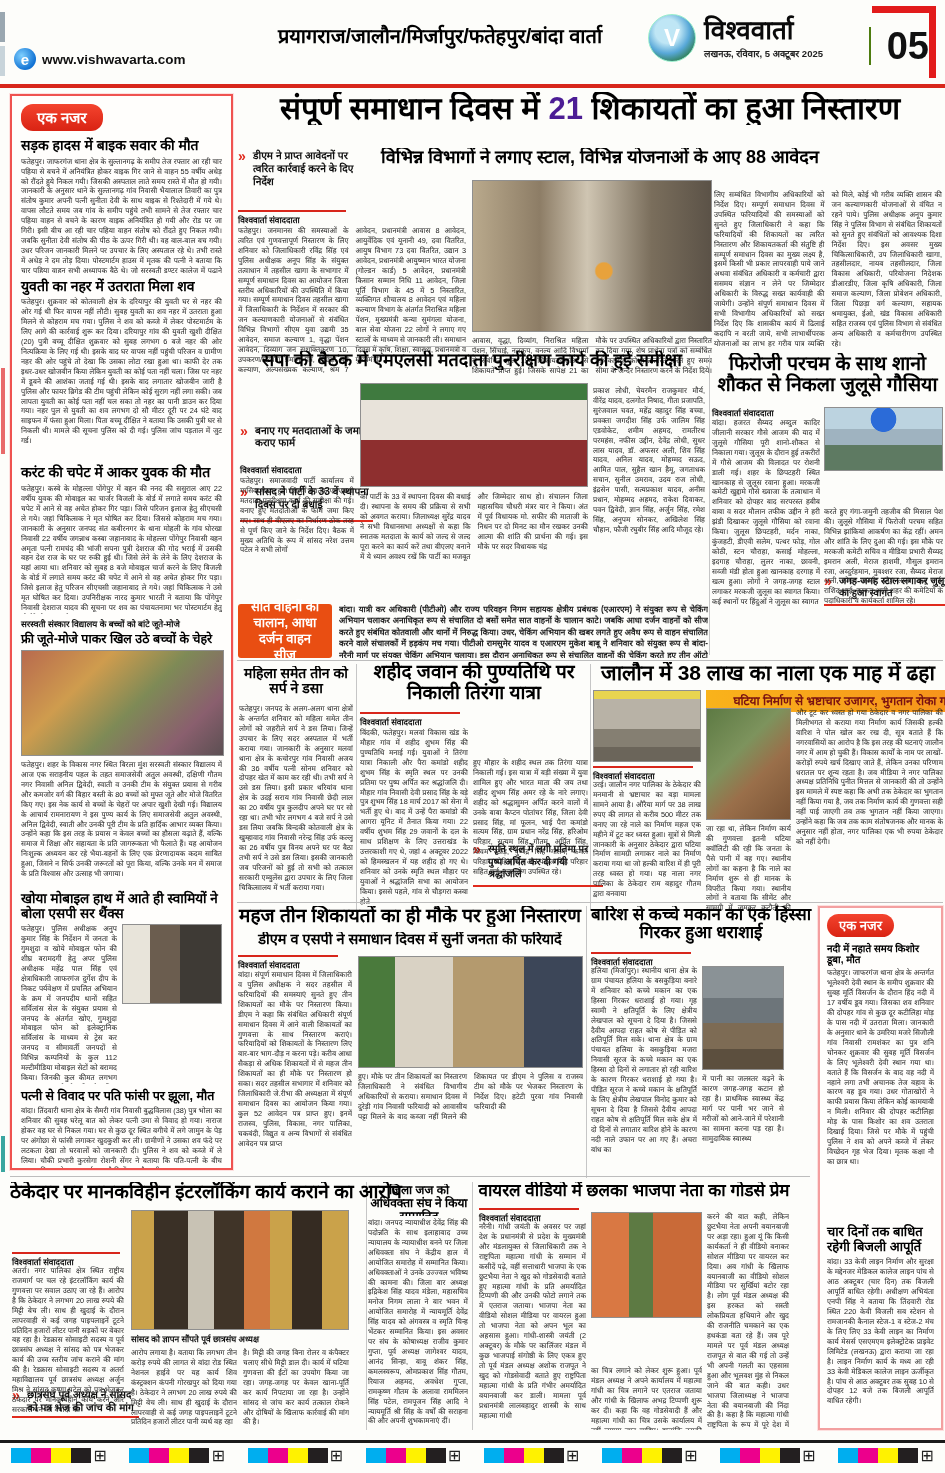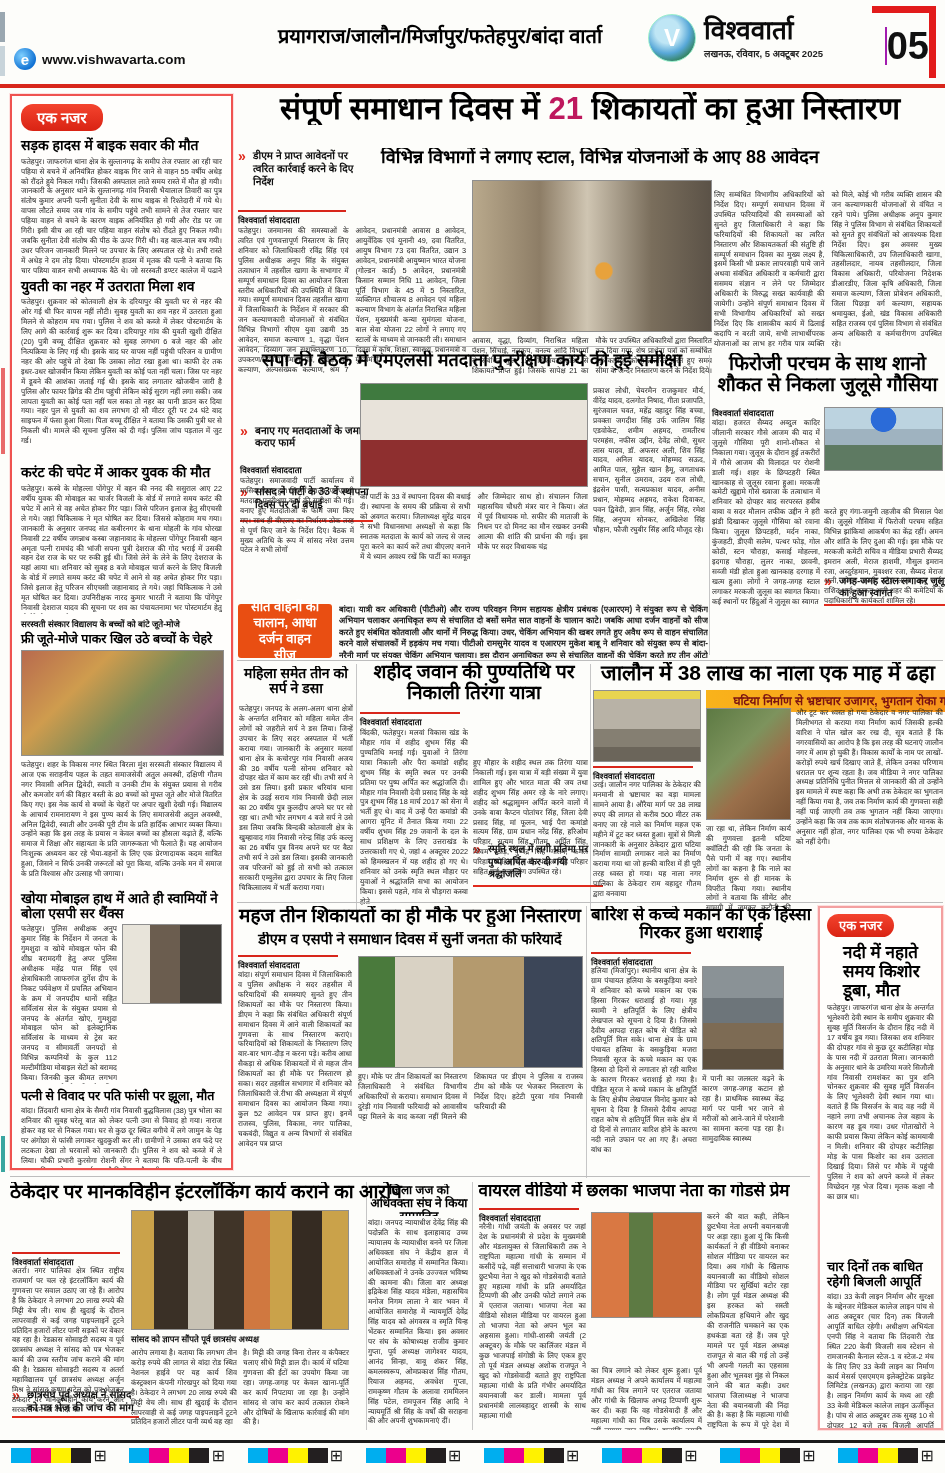--- a/index.html
+++ b/index.html
@@ -51,21 +51,21 @@
     </div>
     <div class="abs ctr" style="left:215px;top:22px;width:450px;font-weight:bold;font-size:20px;color:#000;white-space:nowrap;overflow:hidden;">प्रयागराज/जालौन/मिर्जापुर/फतेहपुर/बांदा वार्ता</div>
     <div class="abs" style="left:648px;top:14px;display:flex;align-items:center;gap:8px;">
       <span class="globe" style="width:46px;height:46px;background:radial-gradient(circle at 40% 35%,#bfe6f5 0 30%,#58a8d8 55%,#2e7d4f 80%);border:1px solid #9ec;font-size:24px;color:#fff;">V</span>
       <span style="display:inline-block;">
         <span style="display:block;font-weight:bold;font-size:26px;color:#0a0a0a;line-height:1;">विश्ववार्ता</span>
         <span style="display:block;font-weight:bold;font-size:9.5px;color:#222;margin-top:4px;">लखनऊ,  रविवार, 5 अक्टूबर 2025</span>
       </span>
     </div>
     <div class="abs" style="left:872px;top:6px;width:64px;height:72px;border-top:7px solid #e21b1b;border-right:7px solid #e21b1b;box-sizing:border-box;display:flex;align-items:center;justify-content:flex-end;">
-      <span style="font-weight:bold;font-size:38px;border-left:2px solid #a21caf;padding-left:0;line-height:1;">05</span>
+      <span style="font-weight:bold;font-size:38px;border-left:2px solid #4d7c0f;padding-left:16px;line-height:1;">05</span>
     </div>
     <div class="abs" style="left:0;top:84px;width:945px;height:4px;background:#d8261b;"></div>
   </div>
 
   <div class="abs njr-box" style="left:10px;top:94px;width:223px;height:1076px;">
     <span class="njr-badge">एक नजर</span>
     <div class="ih" style="font-size:14px;margin-top:7px;">सड़क हादस में बाइक सवार की मौत</div>
     <div class="bt" style="margin-top:3px;height:116px;">फतेहपुर। जाफरगंज थाना क्षेत्र के सुल्तानगढ़ के समीप तेज रफ्तार आ रही चार पहिया से बचने में अनियंत्रित होकर बाइक गिर जाने से वाहन 55 वर्षीय अधेड़ को रौंदते हुये निकल गयी। जिसकी अस्पताल लाते समय रास्ते में मौत हो गयी। जानकारी के अनुसार थाने के सुल्तानगढ़ गांव निवासी भैयालाल तिवारी का पुत्र संतोष कुमार अपनी पत्नी सुनीता देवी के साथ बाइक से रिश्तेदारी में गये थे। वापस लौटते समय जब गांव के समीप पहुंचे तभी सामने से तेज रफ्तार चार पहिया वाहन से बचने के कारण बाइक अनियंत्रित हो गयी और रोड पर जा गिरी। इसी बीच आ रही चार पहिया वाहन संतोष को रौंदते हुए निकल गयी। जबकि सुनीता देवी संतोष की पीठ के ऊपर गिरी थी। वह बाल-बाल बच गयी। उधर परिजन जानकारी मिलने पर उपचार के लिए अस्पताल रहे थे। तभी रास्ते में अधेड़ ने दम तोड़ दिया। पोस्टमार्टम हाउस में मृतक की पत्नी ने बताया कि चार पहिया वाहन सभी अध्यापक बैठे थे। जो सरस्वती इण्टर कालेज में पढ़ाने है।</div>
     <div class="ih" style="font-size:14px;margin-top:6px;">युवती का नहर में उतराता मिला शव</div>
     <div class="bt" style="margin-top:3px;height:146px;">फतेहपुर। शुक्रवार को कोतवाली क्षेत्र के दरियापुर की युवती घर से नहर की ओर गई थी फिर वापस नहीं लौटी। सुबह युवती का शव नहर में उतराता हुआ मिलने से कोहराम मच गया। पुलिस ने शव को कब्जे में लेकर पोस्टमार्टम के लिए आगे की कार्रवाई शुरू कर दिया। दरियापुर गांव की युवती खुशी दीक्षित (20) पुत्री बच्चू दीक्षित शुक्रवार को सुबह लगभग 6 बजे नहर की ओर नित्यक्रिया के लिए गई थी। इसके बाद घर वापस नहीं पहुंची परिजन व ग्रामीण नहर की ओर पहुंचे तो देखा कि उसका लोटा रखा हुआ था। काफी देर तक इधर-उधर खोजबीन किया लेकिन युवती का कोई पता नहीं चला। जिस पर नहर में डूबने की आशंका जताई गई थी। इसके बाद लगातार खोजबीन जारी है पुलिस और फायर ब्रिगेड की टीम पहुंची लेकिन कोई सुराग नहीं लगा सकी। जब लापता युवती का कोई पता नहीं चल सका तो नहर का पानी डाउन कर दिया गया। नहर पुल से युवती का शव लगभग दो सौ मीटर दूरी पर 24 घंटे बाद साइफन में फंसा हुआ मिला। पिता बच्चू दीक्षित ने बताया कि उसकी पुत्री घर से निकली थी। मामले की सूचना पुलिस को दी गई। पुलिस जांच पड़ताल में जुट गई।</div>
@@ -78,21 +78,21 @@
     <div class="ih" style="font-size:13.5px;margin-top:5px;">खोया मोबाइल हाथ में आते ही स्वामियों ने बोला एसपी सर थैंक्स</div>
     <div style="margin-top:3px;overflow:hidden;">
       <div class="photo" style="float:right;width:100px;height:80px;margin:0 0 3px 5px;background:linear-gradient(90deg,#e8e4da 0 28%,#6b5d4f 28% 58%,#3e3a35 58% 100%);"></div>
       <div class="bt" style="height:160px;">फतेहपुर। पुलिस अधीक्षक अनुप कुमार सिंह के निर्देशन में जनता के गुमशुदा व खोये मोबाइल फोन की शीघ्र बरामदगी हेतु अपर पुलिस अधीक्षक महेंद्र पाल सिंह एवं क्षेत्राधिकारी जाफरगंज दुर्गेश दीप के निकट पर्यवेक्षण में प्रचलित अभियान के क्रम में जनपदीय थानों सहित सर्विलांस सेल के संयुक्त प्रयास से जनपद के अंतर्गत खोए, गुमशुदा मोबाइल फोन को इलेक्ट्रानिक सर्विलांस के माध्यम से ट्रेस कर जनपद व सीमावर्ती जनपदों से विभिन्न कम्पनियों के कुल 112 मल्टीमीडिया मोबाइल सेटों को बरामद किया। जिनकी कुल कीमत लगभग 31 लाख रुपये है। रिजर्व पुलिस लाइन के सम्मेलन कक्ष में एसपी अनुप कुमार सिंह ने बरामद शुदा मोबाइल सेटों को उनके वास्तविक स्वामियों को सुपुर्द किया। खोया मोबाइल हाथ में आते ही स्वामियों के मुंह से निकला एसपी सर थैंक्स। पुलिस के अनुसार बरामद 112 मल्टीमीडिया मोबाइल सेट कीमत लगभग 31 लाख रुपये है। मोबाइल सेट बरामद करने वाली टीम में समस्त थाना प्रभारी, थानाध्यक्ष नगर टीम, सर्विलांस सेल प्रभारी निरीक्षक बाबा सिंह पटेल मय टीम शामिल रहे।</div>
     </div>
     <div class="ih" style="font-size:12.5px;margin-top:5px;">पत्नी से विवाद पर पति फांसी पर झूला, मौत</div>
     <div class="bt" style="margin-top:3px;height:84px;">बांदा। तिंदवारी थाना क्षेत्र के सैमरी गांव निवासी बुद्धविलास (38) पुत्र भोला का शनिवार की सुबह घरेलू बात को लेकर पत्नी उमा से विवाद हो गया। नाराज होकर वह घर से निकल गया। घर से कुछ दूर स्थित बगीचे में लगे जामुन के पेड़ पर अंगोछा से फांसी लगाकर खुदकुशी कर ली। ग्रामीणों ने उसका शव फंदे पर लटकता देखा तो घरवालों को जानकारी दी। पुलिस ने शव को कब्जे में ले लिया। चौकी प्रभारी कुरसेगा रोशनी सेंगर ने बताया कि पति-पत्नी के बीच अक्सर विवाद होता था। कई बार चौकी में समझौता भी कराया गया।</div>
   </div>
 
   <div class="abs hl ctr nowrap" style="left:237px;top:92px;width:706px;font-size:31px;">
-    <span>संपूर्ण समाधान दिवस में </span><span style="color:#be185d;">21</span><span> शिकायतों का हुआ निस्तारण</span>
+    <span>संपूर्ण समाधान दिवस में </span><span style="color:#4c1d95;">21</span><span> शिकायतों का हुआ निस्तारण</span>
   </div>
   <div class="abs hl ctr nowrap" style="left:340px;top:148px;width:520px;font-size:18px;">विभिन्न विभागों ने लगाए स्टाल, विभिन्न योजनाओं के आए 88 आवेदन</div>
   <div class="abs kick" style="left:238px;top:150px;width:118px;">डीएम ने प्राप्त आवेदनों पर त्वरित कार्रवाई करने के दिए निर्देश</div>
   <div class="abs byline" style="left:238px;top:210px;width:108px;">विश्ववार्ता संवाददाता</div>
   <div class="abs bt c2" style="left:238px;top:226px;width:228px;height:156px;">फतेहपुर। जनमानस की समस्याओं के त्वरित एवं गुणवत्तापूर्ण निस्तारण के लिए शनिवार को जिलाधिकारी रविंद्र सिंह एवं पुलिस अधीक्षक अनूप सिंह के संयुक्त तत्वाधान में तहसील खागा के सभागार में सम्पूर्ण समाधान दिवस का आयोजन जिला स्तरीय अधिकारियों की उपस्थिति में किया गया। सम्पूर्ण समाधान दिवस तहसील खागा में जिलाधिकारी के निर्देशन में सरकार की जन कल्याणकारी योजनाओं से संबंधित विभिन्न विभागों सीएम युवा उद्यमी 35 आवेदन, समाज कल्याण 1, वृद्धा पेंशन आवेदन, दिव्यांग जन सशक्तिकरण 10, उपकरण/दिव्यांग प्रमाण पत्र, पिछड़ा वर्ग कल्याण, अल्पसंख्यक कल्याण, श्रम 7 आवेदन, प्रधानमंत्री आवास 8 आवेदन, आयुर्वेदिक एवं यूनानी 49, दवा वितरित, आयुष विभाग 73 दवा वितरित, उद्यान 3 आवेदन, प्रधानमंत्री आयुष्मान भारत योजना (गोल्डन कार्ड) 5 आवेदन, प्रधानमंत्री किसान सम्मान निधि 11 आवेदन, जिला पूर्ति विभाग के 45 में 5 निस्तारित, व्यक्तिगत शौचालय 8 आवेदन एवं महिला कल्याण विभाग के अंतर्गत निराश्रित महिला पेंशन, मुख्यमंत्री कन्या सुमंगला योजना, बाल सेवा योजना 22 लोगों ने लगाए गए स्टालों के माध्यम से जानकारी ली। समाधान दिवस में कृषि, शिक्षा, स्वास्थ्य, प्रधानमंत्री व मुख्यमंत्री</div>
   <div class="abs photo" style="left:472px;top:180px;width:240px;height:152px;background:radial-gradient(circle at 55% 60%,#e8a23c 0 5%,rgba(0,0,0,0) 6%),linear-gradient(90deg,#b9a98c 0%,#8d7d66 28%,#cfc5b2 48%,#7a6e5c 75%,#5b5247 100%);"></div>
   <div class="abs bt c2" style="left:472px;top:336px;width:240px;height:46px;">आवास, वृद्धा, दिव्यांग, निराश्रित महिला पेंशन, सिंचाई, नलकूप, वनल्य आदि विभागों से संबंधित कुल 194 शिकायतकर्ताओं से शिकायतें प्राप्त हुई। जिसके सापेक्ष 21 का मौके पर उपस्थित अधिकारियों द्वारा निस्तारित कर दिया गया, शेष प्रार्थना पत्रों को सम्बंधित अधिकारियों को हस्तांतरित करते हुए समय सीमा के अन्दर निस्तारण करने के निर्देश दिये। उन्होंने सम्पूर्ण समाधान दिवस में प्राप्त शिकायतों को निर्धारित समय सीमा में गुणवत्तापूर्ण निस्तारण के</div>
   <div class="abs bt c2" style="left:714px;top:190px;width:228px;height:192px;">लिए सम्बंधित विभागीय अधिकारियों को निर्देश दिए। सम्पूर्ण समाधान दिवस में उपस्थित फरियादियों की समस्याओं को सुनते हुए जिलाधिकारी ने कहा कि फरियादियों की शिकायतों का त्वरित निस्तारण और शिकायतकर्ता की संतुष्टि ही सम्पूर्ण समाधान दिवस का मुख्य लक्ष्य है, इसमें किसी भी प्रकार लापरवाही पाये जाने अथवा संबंधित अधिकारी व कर्मचारी द्वारा ससमय संज्ञान न लेने पर जिम्मेदार अधिकारी के विरुद्ध सख्त कार्यवाही की जायेगी। उन्होंने संपूर्ण समाधान दिवस में सभी विभागीय अधिकारियों को सख्त निर्देश दिए कि शासकीय कार्य में ढिलाई कदापि न बरती जाये, सभी लाभार्थीपरक योजनाओं का लाभ हर गरीब पात्र व्यक्ति को मिले, कोई भी गरीब व्यक्ति शासन की जन कल्याणकारी योजनाओं से वंचित न रहने पाये। पुलिस अधीक्षक अनूप कुमार सिंह ने पुलिस विभाग से संबंधित शिकायतों को सुनते हुए संबंधितों को आवश्यक दिशा निर्देश दिए। इस अवसर मुख्य चिकित्साधिकारी, उप जिलाधिकारी खागा, तहसीलदार, नायब तहसीलदार, जिला विकास अधिकारी, परियोजना निदेशक डीआरडीए, जिला कृषि अधिकारी, जिला समाज कल्याण, जिला प्रोबेशन अधिकारी, जिला पिछड़ा वर्ग कल्याण, सहायक श्रमायुक्त, ईओ, खंड विकास अधिकारी सहित राजस्व एवं पुलिस विभाग से संबंधित अन्य अधिकारी व कर्मचारीगण उपस्थित रहे।</div>
 
   <div class="abs hline" style="left:237px;top:346px;width:470px;"></div>
@@ -152,21 +152,21 @@
   <div class="abs bt c2" style="left:358px;top:1072px;width:225px;height:106px;">हुए। मौके पर तीन शिकायतों का निस्तारण जिलाधिकारी ने संबंधित विभागीय अधिकारियों से कराया। समाधान दिवस में दुरेड़ी गांव निवासी फरियादी को आवासीय पट्टा मिलने के बाद कब्जा नहीं मिलने की शिकायत पर डीएम ने पुलिस व राजस्व टीम को मौके पर भेजकर निस्तारण के निर्देश दिए। हटेटी पुरवा गांव निवासी फरियादी की</div>
 
   <div class="abs hl ctr" style="left:590px;top:906px;width:222px;font-size:17px;height:44px;">बारिश से कच्चे मकान का एक हिस्सा गिरकर हुआ धराशाई</div>
   <div class="abs byline" style="left:591px;top:952px;width:100px;">विश्ववार्ता संवाददाता</div>
   <div class="abs bt" style="left:591px;top:966px;width:106px;height:212px;">हलिया (मिर्जापुर)। स्थानीय थाना क्षेत्र के ग्राम पंचायत हलिया के बसकुड़िया बनारे में शनिवार को कच्चे मकान का एक हिस्सा गिरकर धराशाई हो गया। गृह स्वामी ने क्षतिपूर्ति के लिए क्षेत्रीय लेखपाल को सूचना दे दिया है। जिससे दैवीय आपदा राहत कोष से पीड़ित को क्षतिपूर्ति मिल सके। थाना क्षेत्र के ग्राम पंचायत हलिया के बसकुड़िया मजरा निवासी सूरज के कच्चे मकान का एक हिस्सा दो दिनों से लगातार हो रही बारिश के कारण गिरकर धराशाई हो गया है। पीड़ित सूरज ने कच्चे मकान के क्षतिपूर्ति के लिए क्षेत्रीय लेखपाल विनोद कुमार को सूचना दे दिया है जिससे दैवीय आपदा राहत कोष से क्षतिपूर्ति मिल सके क्षेत्र में दो दिनों से लगातार बारिश होने के कारण नदी नाले उफान पर आ गए हैं। अचरा बांध का</div>
   <div class="abs photo" style="left:702px;top:966px;width:82px;height:104px;background:linear-gradient(180deg,#8a9296 0 30%,#6d757a 30% 55%,#7d6b54 55% 80%,#5c4f3e 80% 100%);"></div>
   <div class="abs bt" style="left:702px;top:1074px;width:82px;height:104px;">में पानी का जलस्तर बढ़ने के कारण जगह-जगह कटान हो रहा है। प्राथमिक स्वास्थ्य केंद्र मार्ग पर पानी भर जाने से मरीजों को आने-जाने में परेशानी का सामना करना पड़ रहा है। सामुदायिक स्वास्थ्य</div>
 
   <div class="abs njr-box" style="left:818px;top:906px;width:125px;height:524px;border-color:#f3a0a0;padding:6px 7px;">
     <span class="njr-badge" style="font-size:13px;padding:2px 12px 3px;">एक नजर</span>
-    <div class="ih" style="font-size:17px;margin-top:6px;margin-left:16px;">नदी में नहाते समय किशोर डूबा, मौत</div>
+    <div class="ih" style="font-size:10px;margin-top:6px;">नदी में नहाते समय किशोर डूबा, मौत</div>
     <div class="bt" style="margin-top:3px;height:252px;">फतेहपुर। जाफरगंज थाना क्षेत्र के अन्तर्गत भूलेश्वरी देवी स्थान के समीप शुक्रवार की सुबह मूर्ति विसर्जन के दौरान हिंद नदी में 17 वर्षीय डूब गया। जिसका शव शनिवार की दोपहर गांव से कुछ दूर कटीलिहा मोड़ के पास नदी में उतराता मिला। जानकारी के अनुसार थाने के उमरिया मजरे सिजौली गांव निवासी रामशंकर का पुत्र शनि चोनकर शुक्रवार की सुबह मूर्ति विसर्जन के लिए भूलेश्वरी देवी स्थान गया था। बताते हैं कि विसर्जन के बाद वह नदी में नहाने लगा तभी अचानक तेज बहाव के कारण वह डूब गया। उधर गोताखोरों ने काफी प्रयास किया लेकिन कोई कामयाबी न मिली। शनिवार की दोपहर कटीलिहा मोड़ के पास किशोर का शव उतराता दिखाई दिया। जिसे पर मौके में पहुंची पुलिस ने शव को अपने कब्जे में लेकर विच्छेदन गृह भेज दिया। मृतक कक्षा नौ का छात्र था।</div>
     <div class="ih" style="font-size:13px;margin-top:5px;">चार दिनों तक बाधित रहेगी बिजली आपूर्ति</div>
     <div class="bt" style="margin-top:3px;height:176px;">बांदा। 33 केवी लाइन निर्माण और सुरक्षा के मद्देनजर मेडिकल कालेज लाइन पांच से आठ अक्टूबर (चार दिन) तक बिजली आपूर्ति बाधित रहेगी। अधीक्षण अभियंता एनपी सिंह ने बताया कि तिंदवारी रोड स्थित 220 केवी बिजली सब स्टेशन से रामजानकी कैनाल स्टेज-1 व स्टेज-2 मंच के लिए लिए 33 केवी लाइन का निर्माण कार्य मेसर्स एसएमएम इलेक्ट्रोटेक प्राइवेट लिमिटेड (लखनऊ) द्वारा कराया जा रहा है। लाइन निर्माण कार्य के मध्य आ रही 33 केवी मेडिकल कालेज लाइन ऊर्जीकृत है। पांच से आठ अक्टूबर तक सुबह 10 से दोपहर 12 बजे तक बिजली आपूर्ति बाधित रहेगी।</div>
   </div>
 
   <div class="abs hline" style="left:10px;top:1176px;width:800px;"></div>
   <div class="abs vline" style="left:366px;top:1182px;height:248px;"></div>
   <div class="abs vline" style="left:472px;top:1182px;height:248px;"></div>
 
   <div class="abs hl nowrap" style="left:10px;top:1182px;width:398px;font-size:19px;">ठेकेदार पर मानकविहीन इंटरलॉकिंग कार्य कराने का आरोप</div>

